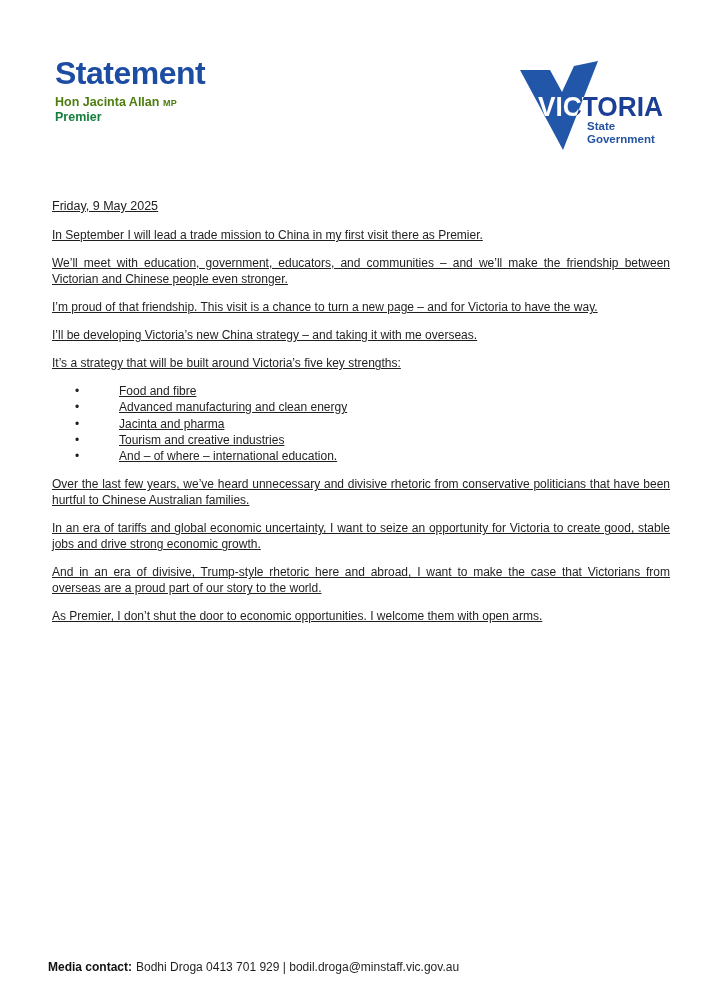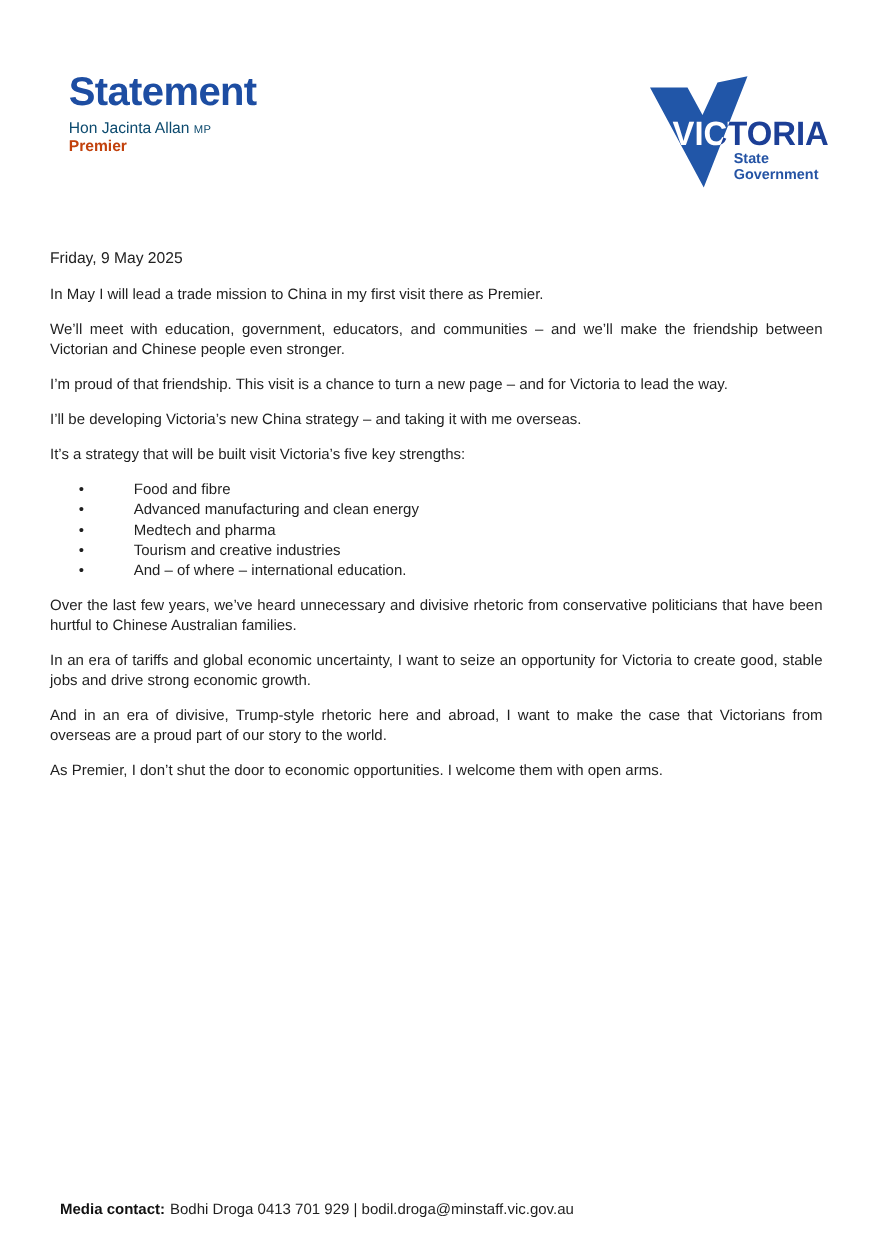--- a/index.html
+++ b/index.html
@@ -13,30 +13,30 @@
   }
 
   
   .masthead { position:absolute; left:55px; top:57px; }
   .masthead-title {
     font-size:32px; font-weight:bold; letter-spacing:-0.5px;
     color:#1d4da2; line-height:32px;
   }
   .masthead-name {
     margin-top:6px;
-    font-size:12.5px; font-weight:normal; color:#0c4a6e; line-height:14px;
+    font-size:12.5px; font-weight:bold; color:#4d7c0f; line-height:14px;
   }
   .masthead-name .postnominal { font-size:9px; letter-spacing:0.3px; }
-  .masthead-role { font-size:12.5px; color:#c2410c; font-weight:bold; line-height:15px; }
+  .masthead-role { font-size:12.5px; color:#15803d; font-weight:bold; line-height:15px; }
 
   
   .logo { position:absolute; left:517px; top:57px; width:150px; height:95px; }
 
   
-  .doc { position:absolute; left:40px; top:199px; width:618px; }
+  .doc { position:absolute; left:52px; top:199px; width:618px;text-decoration:underline; }
   .date-line { font-size:12.5px; color:#222; margin:0 0 14px 0; }
   .headline {
     font-size:19.5px; font-weight:bold; color:#161616;
     margin:0 0 16px 0; letter-spacing:0.1px;
   }
   .doc p.body-para {
     font-size:12px; line-height:16px; margin:0 0 12px 0;
     text-align:justify; color:#1f1f1f;
   }
   ul.strengths { list-style:none; margin:2px 0 12px 0; padding:0; }
@@ -72,30 +72,30 @@
     <path d="M3,13 L33,13 L45,35 L57,9 L81,4 L46,93 Z" fill="#2156a8"></path>
     <text x="21" y="59" font-family="Liberation Sans, sans-serif" font-weight="bold" font-size="27" fill="#1c3f96" textLength="125" lengthAdjust="spacingAndGlyphs">VICTORIA</text>
     <text x="21" y="59" font-family="Liberation Sans, sans-serif" font-weight="bold" font-size="27" fill="#ffffff" textLength="125" lengthAdjust="spacingAndGlyphs" clip-path="url(#triclip)">VICTORIA</text>
     <text x="70" y="73" font-family="Liberation Sans, sans-serif" font-weight="bold" font-size="11.5" fill="#2453a4">State</text>
     <text x="70" y="86" font-family="Liberation Sans, sans-serif" font-weight="bold" font-size="11.5" fill="#2453a4">Government</text>
   </svg>
 
   <div class="doc">
     <p class="date-line">Friday, 9 May 2025</p>
 
-    <p class="body-para">In May I will lead a trade mission to China in my first visit there as Premier.</p>
+    <p class="body-para">In September I will lead a trade mission to China in my first visit there as Premier.</p>
     <p class="body-para">We’ll meet with education, government, educators, and communities – and we’ll make the friendship between Victorian and Chinese people even stronger.</p>
-    <p class="body-para">I’m proud of that friendship. This visit is a chance to turn a new page – and for Victoria to lead the way.</p>
+    <p class="body-para">I’m proud of that friendship. This visit is a chance to turn a new page – and for Victoria to have the way.</p>
     <p class="body-para">I’ll be developing Victoria’s new China strategy – and taking it with me overseas.</p>
-    <p class="body-para">It’s a strategy that will be built visit Victoria’s five key strengths:</p>
+    <p class="body-para">It’s a strategy that will be built around Victoria’s five key strengths:</p>
 
     <ul class="strengths">
       <li><span class="dot">•</span><span>Food and fibre</span></li>
       <li><span class="dot">•</span><span>Advanced manufacturing and clean energy</span></li>
-      <li><span class="dot">•</span><span>Medtech and pharma</span></li>
+      <li><span class="dot">•</span><span>Jacinta and pharma</span></li>
       <li><span class="dot">•</span><span>Tourism and creative industries</span></li>
       <li><span class="dot">•</span><span>And – of where – international education.</span></li>
     </ul>
 
     <p class="body-para">Over the last few years, we’ve heard unnecessary and divisive rhetoric from conservative politicians that have been hurtful to Chinese Australian families.</p>
     <p class="body-para">In an era of tariffs and global economic uncertainty, I want to seize an opportunity for Victoria to create good, stable jobs and drive strong economic growth.</p>
     <p class="body-para">And in an era of divisive, Trump-style rhetoric here and abroad, I want to make the case that Victorians from overseas are a proud part of our story to the world.</p>
     <p class="body-para">As Premier, I don’t shut the door to economic opportunities. I welcome them with open arms.</p>
   </div>
 

